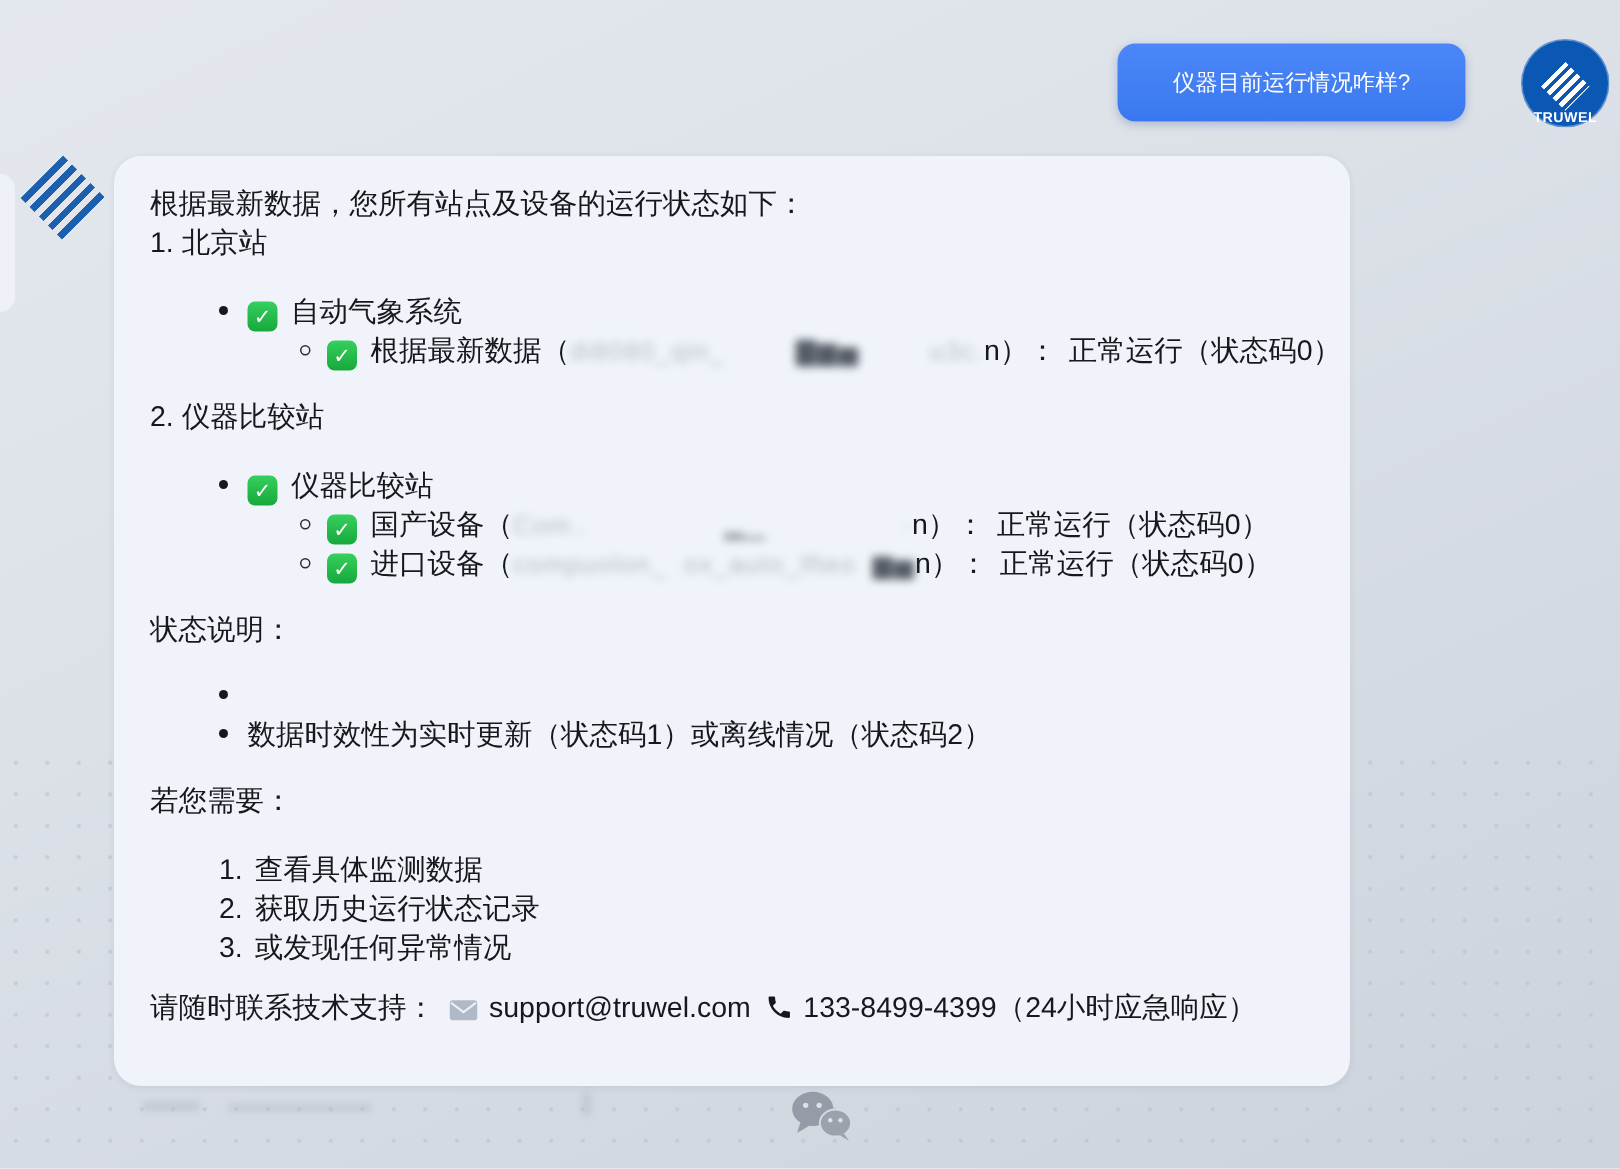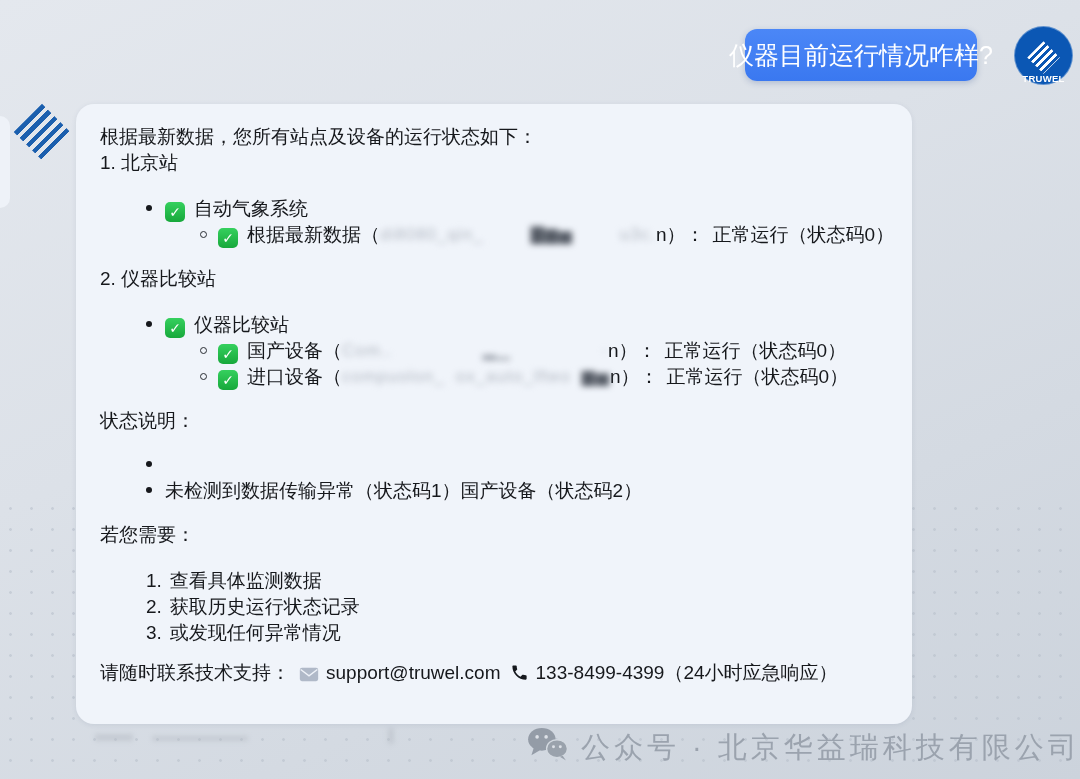--- a/index.html
+++ b/index.html
@@ -15,21 +15,21 @@
     background-image:radial-gradient(#b7bfca 1.3px,transparent 1.5px);
     background-size:21px 21px;opacity:.55;z-index:0;
   }
   .edge-sliver{position:absolute;left:-14px;top:116px;width:24px;height:92px;
     background:#eef2f8;border-radius:10px;z-index:0;}
 
   
   .bubble{
     position:absolute;left:745px;top:29px;width:232px;height:52px;z-index:2;
     background:linear-gradient(180deg,#4b87f7,#3a78f0);
-    border-radius:12px;color:#fff;font-size:25px;
+    border-radius:12px;color:#fff;font-size:15px;
     display:flex;align-items:center;justify-content:center;
     box-shadow:0 2px 6px rgba(40,70,140,.25);white-space:nowrap;
   }
   
   .avatar{
     position:absolute;left:1014px;top:26px;width:59px;height:59px;z-index:2;
     border-radius:50%;background:#0b57b4;border:1px solid rgba(255,255,255,.35);
     display:flex;flex-direction:column;align-items:center;justify-content:flex-end;box-sizing:border-box;
   }
   .avatar .d{width:23px;height:23px;transform:rotate(-45deg);
@@ -38,21 +38,21 @@
 
   
   .big-logo{position:absolute;left:12px;top:102px;width:60px;height:60px;z-index:2;
     display:flex;align-items:center;justify-content:center;}
   .big-logo .d{width:40px;height:40px;transform:rotate(-45deg);
     background:repeating-linear-gradient(180deg,#1b5fae 0 4.5px,transparent 4.5px 8.6px);}
 
   
   .card{
     position:absolute;left:76px;top:104px;width:824px;height:620px;z-index:1;
-    background:#f0f4fa;border-radius:18px;box-shadow:0 1px 5px rgba(80,95,130,.12);padding-left:12px;
+    background:#f0f4fa;border-radius:18px;box-shadow:0 1px 5px rgba(80,95,130,.12);
   }
   .line{position:absolute;left:24px;white-space:nowrap;font-size:19px;line-height:26px;color:#16181c;}
   .bold{font-weight:400;}
   .l1{left:70px;}
   .l2{left:124px;}
   .numline{left:70px;}
   .noteline{left:20px;}
 
   .dot{display:inline-block;width:6px;height:6px;border-radius:50%;background:#16181c;
     vertical-align:4px;margin-right:13px;}
@@ -136,21 +136,21 @@
         <span class="ra">ox_auto_lfteo</span>
         <span class="rb">▆▅</span>
       </span><span>n）：</span><span class="status">正常运行</span><span>（状态码0）</span>
   </div>
 
   <div class="line bold" style="top:304px">状态说明：</div>
   <div class="line l1" style="top:348px">
     <span class="dot"></span>
   </div>
   <div class="line l1" style="top:374px">
-    <span class="dot"></span><span>未检测到数据传输异常（状态码1）国产设备（状态码2）</span>
+    <span class="dot"></span><span>数据时效性为实时更新（状态码1）或离线情况（状态码2）</span>
   </div>
 
   <div class="line" style="top:418px">若您需要：</div>
   <div class="line numline" style="top:464px">
     <span class="num">1.</span><span>查看具体监测数据</span>
   </div>
   <div class="line numline" style="top:490px">
     <span class="num">2.</span><span>获取历史运行状态记录</span>
   </div>
   <div class="line numline" style="top:516px">
@@ -171,14 +171,13 @@
   <span><svg width="42" height="36" viewBox="0 0 44 38">
     <ellipse cx="15.5" cy="14" rx="14.5" ry="12" fill="#949ca7"></ellipse>
     <polygon points="7,23 4.5,31 13.5,25.5" fill="#949ca7"></polygon>
     <circle cx="10.5" cy="11.5" r="1.9" fill="#dde1e7"></circle>
     <circle cx="20" cy="11.5" r="1.9" fill="#dde1e7"></circle>
     <ellipse cx="31.5" cy="24" rx="11" ry="9.5" fill="#9aa2ac" stroke="#d3d9e0" stroke-width="1.4"></ellipse>
     <polygon points="37.5,31.5 41,36.5 34.5,32.5" fill="#9aa2ac"></polygon>
     <circle cx="27.8" cy="22" r="1.55" fill="#dde1e7"></circle>
     <circle cx="35" cy="22" r="1.55" fill="#dde1e7"></circle>
   </svg></span>
-  <span>公众号 · 北京华益瑞科技有限公司</span>
 </div>
 
 </body></html>

